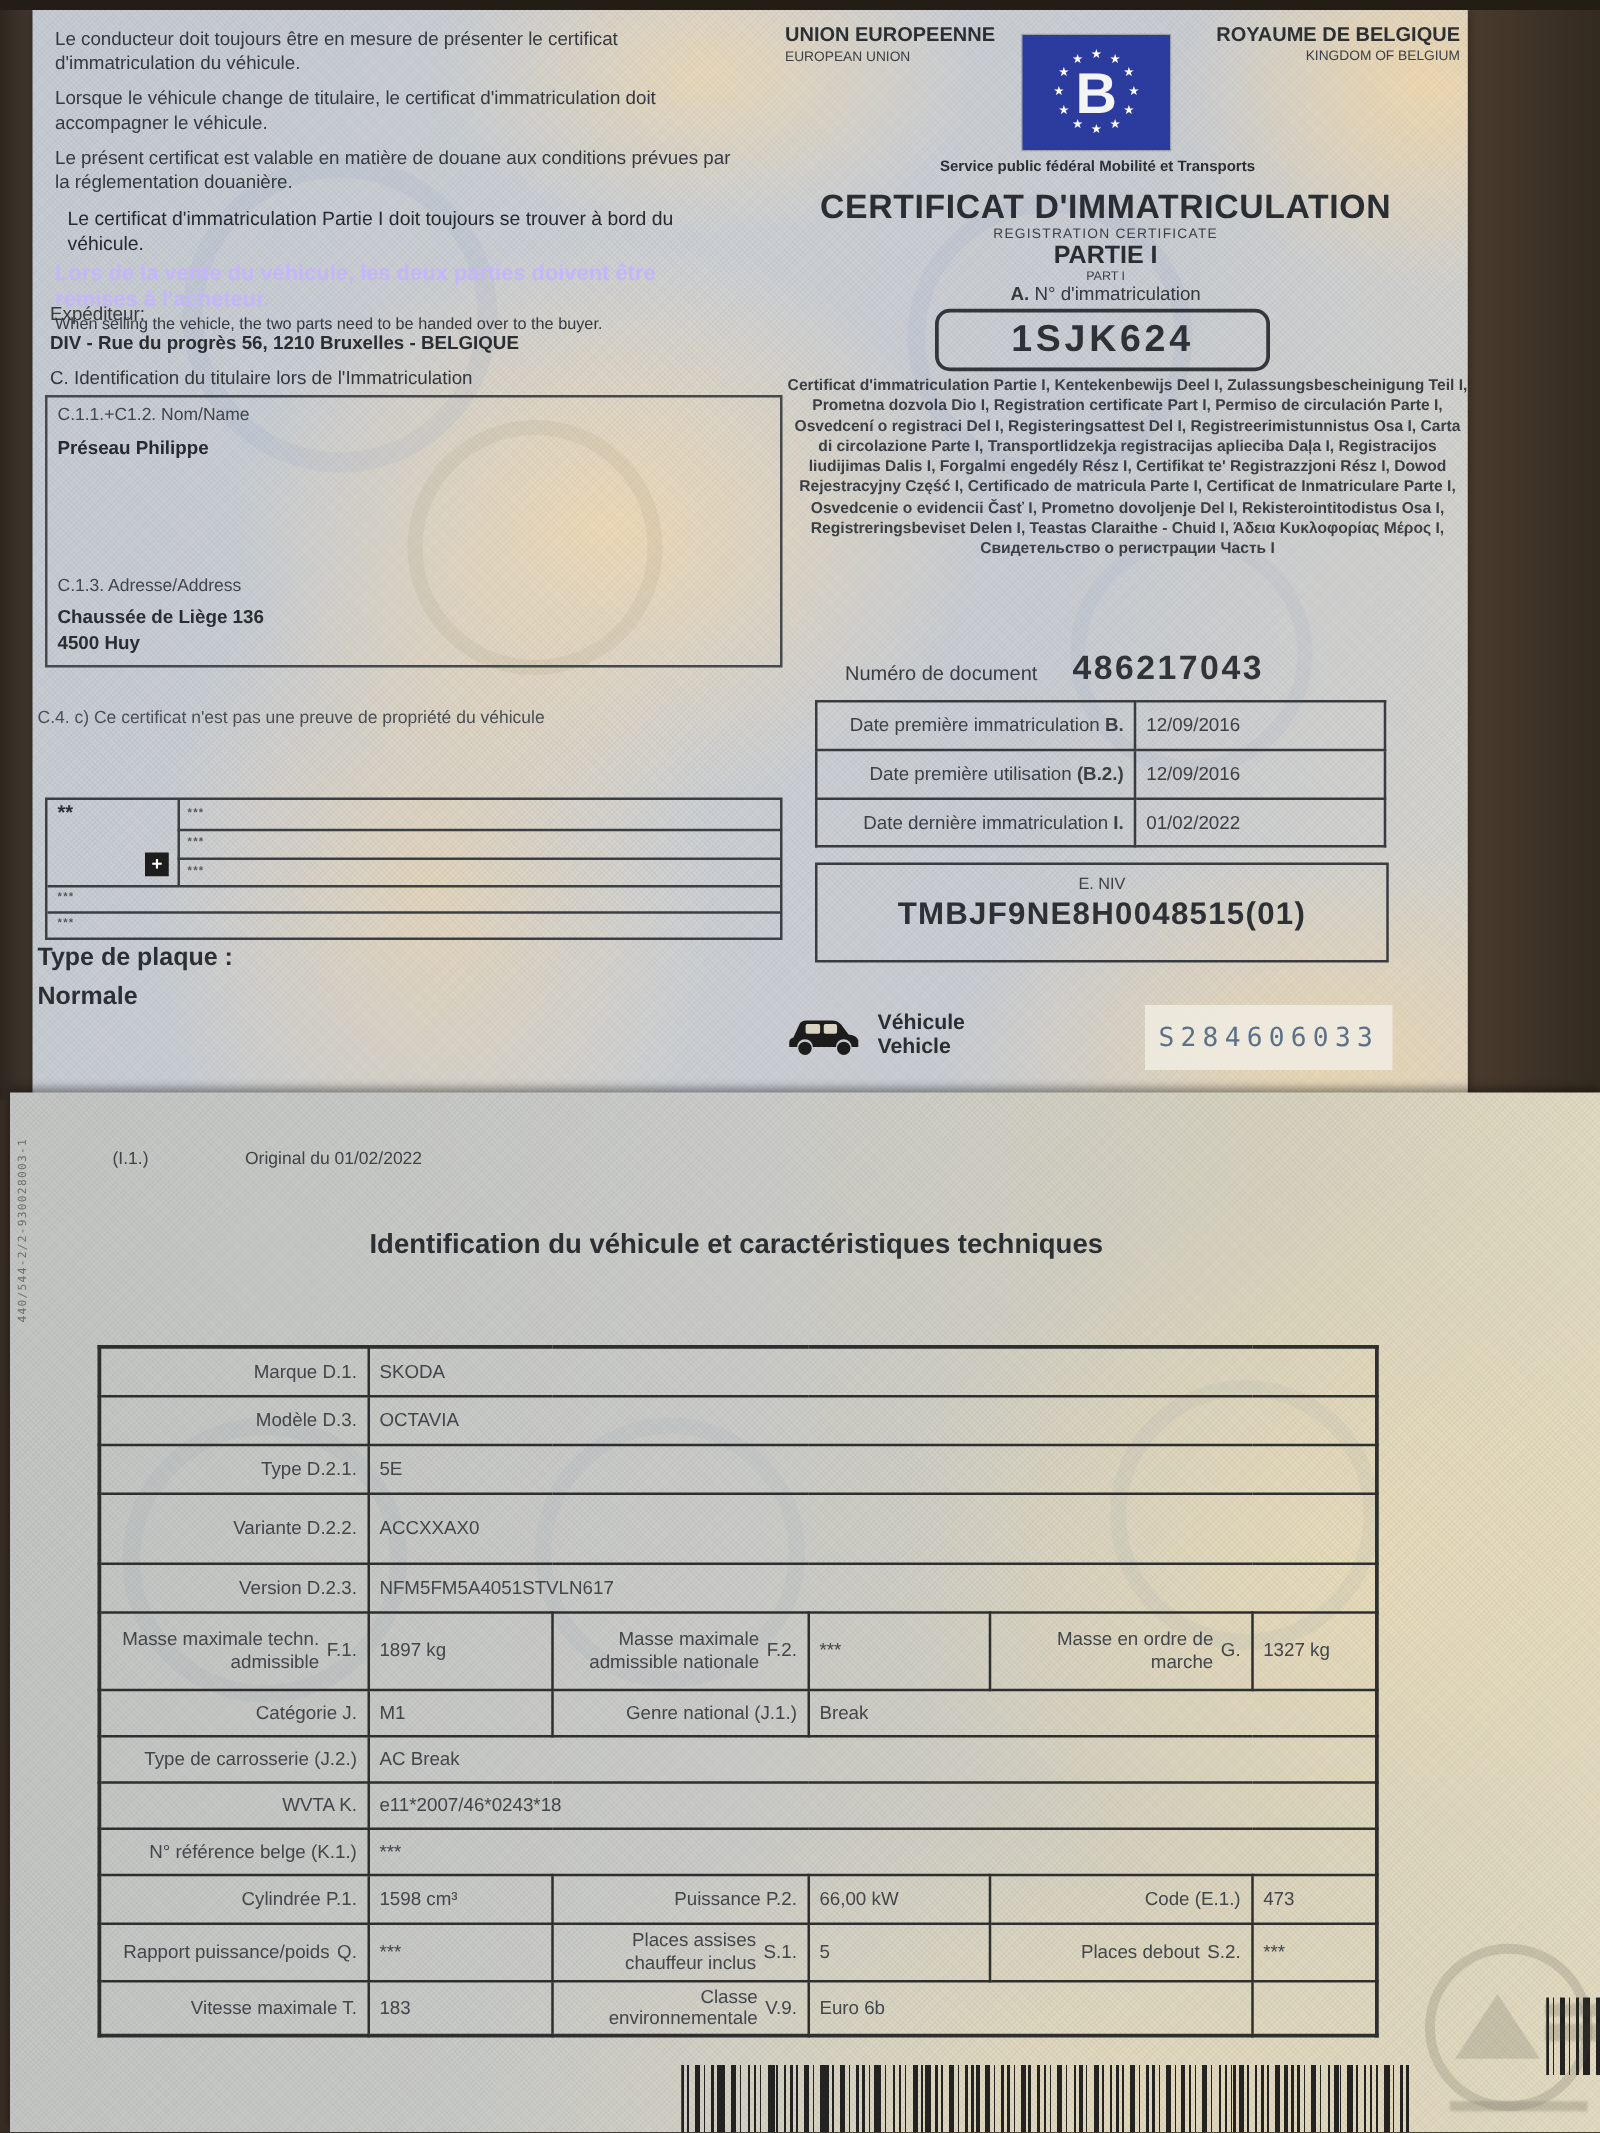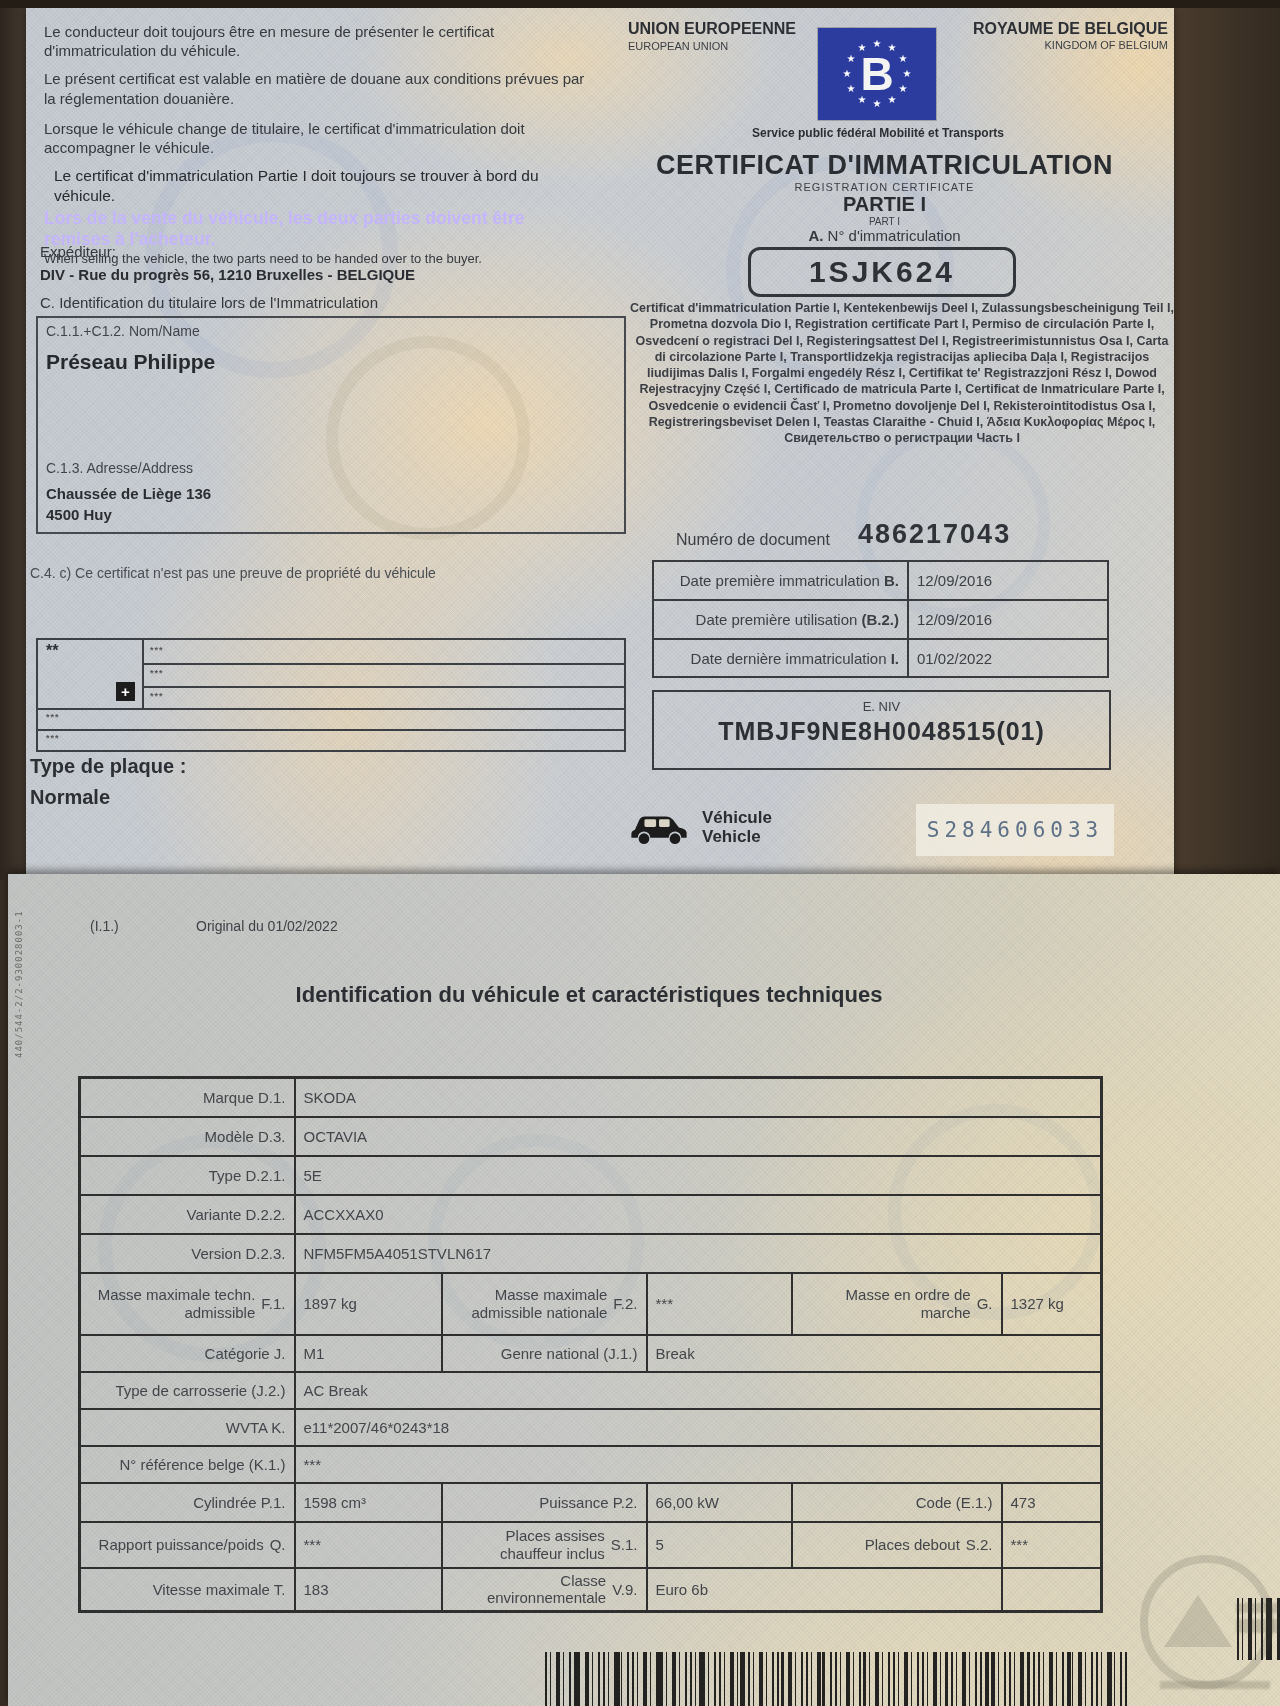--- a/index.html
+++ b/index.html
@@ -31,21 +31,21 @@
   .topstrip{left:0;top:0;width:1280px;height:8px;background:#241d15;}
   .rosette{border-radius:50%;position:absolute;pointer-events:none;}
 
   .p{font-size:15px;line-height:1.28;margin:0 0 9px 0;}
   .b1{font-size:15.5px;font-weight:normal;color:#26292d;margin:0 0 3px 10px;line-height:1.25;}
   .b2{font-size:17.5px;font-weight:bold;color:#c4b5fd;margin:0 0 2px 0;line-height:1.18;}
   .en{font-size:13px;margin:0;}
   .lab14{font-size:14px;color:#41454b;}
   .lab15{font-size:15px;}
   .bold15{font-size:15px;font-weight:bold;color:#2a2d31;}
-  .bold17{font-size:21px;font-weight:bold;color:#26292d;text-align:center;}
+  .bold17{font-size:15px;font-weight:bold;color:#26292d;text-align:center;}
   .big20{font-size:20px;font-weight:bold;color:#2c2f33;}
 
   .holderbox{border:2px solid #46494e;}
   .gridbox{border:2px solid #3c3f43;}
   .gline{position:absolute;background:#3c3f43;}
   .dots{font-size:9px;letter-spacing:1px;color:#555;font-weight:bold;}
   .plusicon{position:absolute;width:19px;height:19px;background:#1d1d1d;color:#fff;
             font-size:15px;font-weight:bold;text-align:center;line-height:19px;}
 
   .flag{background:#2c3c9e;box-shadow:0 0 0 1px rgba(0,0,0,.2);}
@@ -99,22 +99,22 @@
     <div class="texture"></div>
     <div class="rosette" style="left:120px;top:120px;width:220px;height:220px;border:16px solid rgba(130,150,195,.10);"></div>
     <div class="rosette" style="left:700px;top:150px;width:200px;height:200px;border:14px solid rgba(130,150,195,.10);"></div>
     <div class="rosette" style="left:300px;top:330px;width:180px;height:180px;border:12px solid rgba(150,140,110,.12);"></div>
     <div class="rosette" style="left:830px;top:420px;width:170px;height:170px;border:12px solid rgba(130,150,195,.09);"></div>
   </div>
   <div class="abs topstrip"></div>
 
   <div class="abs" style="left:44px;top:22px;width:548px;">
     <p class="p">Le conducteur doit toujours être en mesure de présenter le certificat d'immatriculation du véhicule.</p>
+    <p class="p">Lorsque le véhicule change de titulaire, le certificat d'immatriculation doit accompagner le véhicule.</p>
     <p class="p" style="margin-bottom:11px">Le présent certificat est valable en matière de douane aux conditions prévues par la réglementation douanière.</p>
-    <p class="p">Lorsque le véhicule change de titulaire, le certificat d'immatriculation doit accompagner le véhicule.</p>
     <p class="b1">Le certificat d'immatriculation Partie I doit toujours se trouver à bord du véhicule.</p>
     <p class="b2">Lors de la vente du véhicule, les deux parties doivent être remises à l'acheteur.</p>
     <p class="en">When selling the vehicle, the two parts need to be handed over to the buyer.</p>
   </div>
 
   <div class="abs lab15" style="left:40px;top:243px;">Expéditeur:</div>
   <div class="abs bold15" style="left:40px;top:266px;">DIV - Rue du progrès 56, 1210 Bruxelles - BELGIQUE</div>
   <div class="abs lab15" style="left:40px;top:294px;color:#33363b;">C. Identification du titulaire lors de l'Immatriculation</div>
 
   <div class="abs holderbox" style="left:36px;top:316px;width:586px;height:214px;">
@@ -251,21 +251,21 @@
       <td class="val" colspan="5">SKODA</td>
     </tr>
     <tr style="height:39px">
       <td class="lbl"><span>Modèle</span> <span class="code">D.3.</span></td>
       <td class="val" colspan="5">OCTAVIA</td>
     </tr>
     <tr style="height:39px">
       <td class="lbl"><span>Type</span> <span class="code">D.2.1.</span></td>
       <td class="val" colspan="5">5E</td>
     </tr>
-    <tr style="height:39px">
+    <tr style="height:56px">
       <td class="lbl"><span>Variante</span> <span class="code">D.2.2.</span></td>
       <td class="val" colspan="5">ACCXXAX0</td>
     </tr>
     <tr style="height:39px">
       <td class="lbl"><span>Version</span> <span class="code">D.2.3.</span></td>
       <td class="val" colspan="5">NFM5FM5A4051STVLN617</td>
     </tr>
     <tr style="height:62px">
       <td class="lbl">
             <div class="lblwrap">

